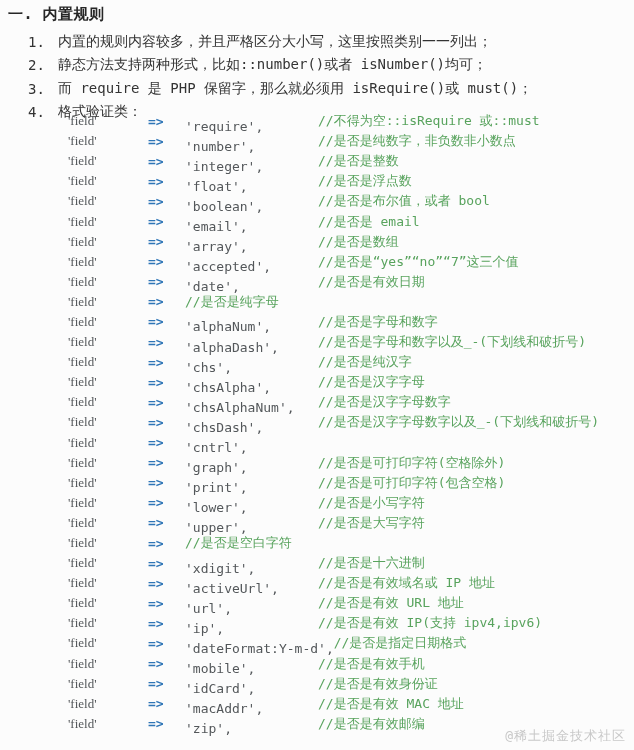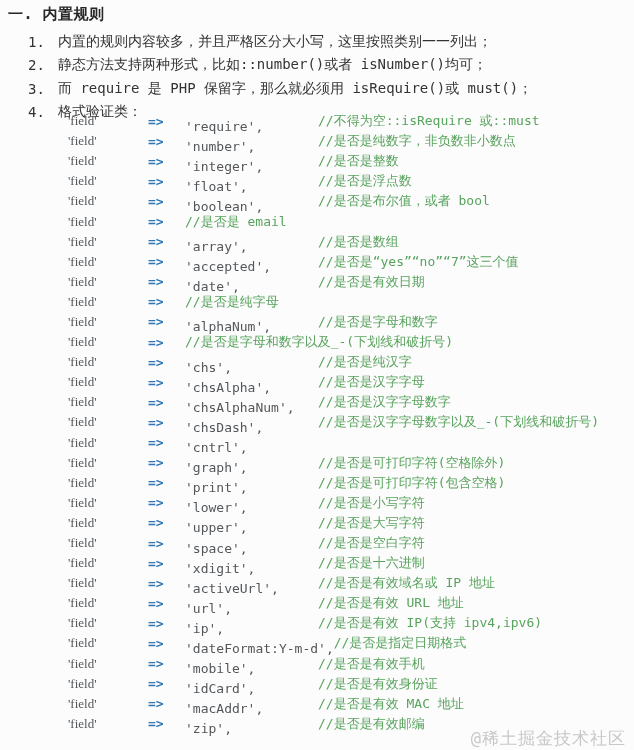--- a/index.html
+++ b/index.html
@@ -33,21 +33,21 @@
   .crow{
     display:flex;height:20.1px;align-items:center;
     font-size:13px;white-space:nowrap;
   }
   .c-field{width:80px;flex:0 0 80px;color:var(--code-gray);font-family:Liberation Serif, serif;}
   .c-arrow{width:37px;flex:0 0 37px;color:var(--arrow-blue);font-weight:bold;}
   .c-value{min-width:133px;color:var(--code-gray);margin-top:10px;}
   .c-comment{color:var(--comment-green);}
   .watermark{
     position:absolute;right:8px;top:727px;
-    font-size:17px;color:var(--watermark-gray);
+    font-size:13px;color:var(--watermark-gray);
     letter-spacing:1px;
   }
 </style>
 </head>
 <body>
 
 <div class="page">
   <div class="title">一. 内置规则</div>
   <div class="notes">
       <div class="note">
@@ -94,20 +94,21 @@
       </div>
       <div class="crow">
         <span class="c-field">'field'</span>
         <span class="c-arrow">=&gt;</span>
         <span class="c-value">'boolean',</span>
         <span class="c-comment">//是否是布尔值，或者 bool</span>
       </div>
       <div class="crow">
         <span class="c-field">'field'</span>
         <span class="c-arrow">=&gt;</span>
+        <span class="c-value">'email',</span>
         <span class="c-comment">//是否是 email</span>
       </div>
       <div class="crow">
         <span class="c-field">'field'</span>
         <span class="c-arrow">=&gt;</span>
         <span class="c-value">'array',</span>
         <span class="c-comment">//是否是数组</span>
       </div>
       <div class="crow">
         <span class="c-field">'field'</span>
@@ -128,20 +129,21 @@
       </div>
       <div class="crow">
         <span class="c-field">'field'</span>
         <span class="c-arrow">=&gt;</span>
         <span class="c-value">'alphaNum',</span>
         <span class="c-comment">//是否是字母和数字</span>
       </div>
       <div class="crow">
         <span class="c-field">'field'</span>
         <span class="c-arrow">=&gt;</span>
+        <span class="c-value">'alphaDash',</span>
         <span class="c-comment">//是否是字母和数字以及_-(下划线和破折号)</span>
       </div>
       <div class="crow">
         <span class="c-field">'field'</span>
         <span class="c-arrow">=&gt;</span>
         <span class="c-value">'chs',</span>
         <span class="c-comment">//是否是纯汉字</span>
       </div>
       <div class="crow">
         <span class="c-field">'field'</span>
@@ -186,21 +188,20 @@
       </div>
       <div class="crow">
         <span class="c-field">'field'</span>
         <span class="c-arrow">=&gt;</span>
         <span class="c-value">'upper',</span>
         <span class="c-comment">//是否是大写字符</span>
       </div>
       <div class="crow">
         <span class="c-field">'field'</span>
         <span class="c-arrow">=&gt;</span>
-        <span class="c-value">'space',</span>
         <span class="c-comment">//是否是空白字符</span>
       </div>
       <div class="crow">
         <span class="c-field">'field'</span>
         <span class="c-arrow">=&gt;</span>
         <span class="c-value">'xdigit',</span>
         <span class="c-comment">//是否是十六进制</span>
       </div>
       <div class="crow">
         <span class="c-field">'field'</span>

